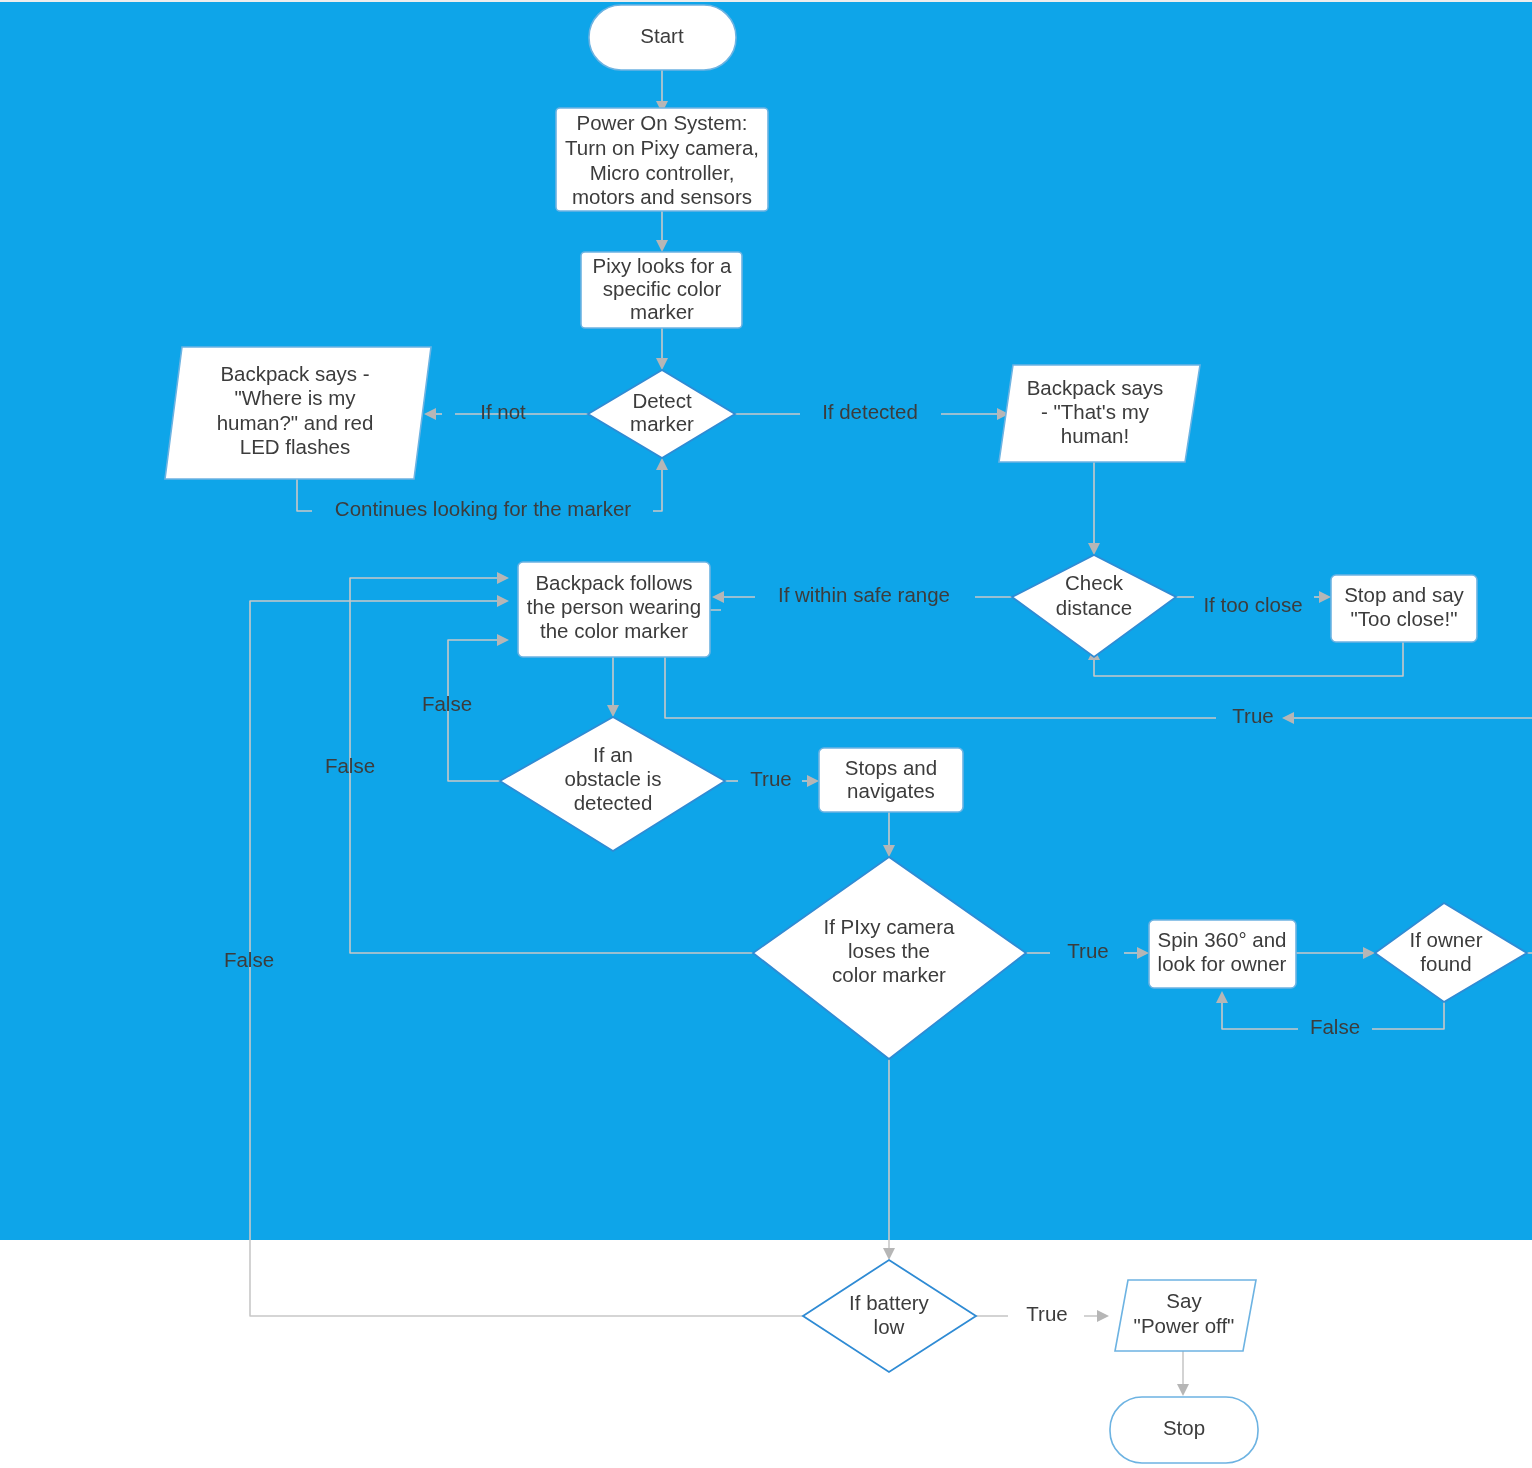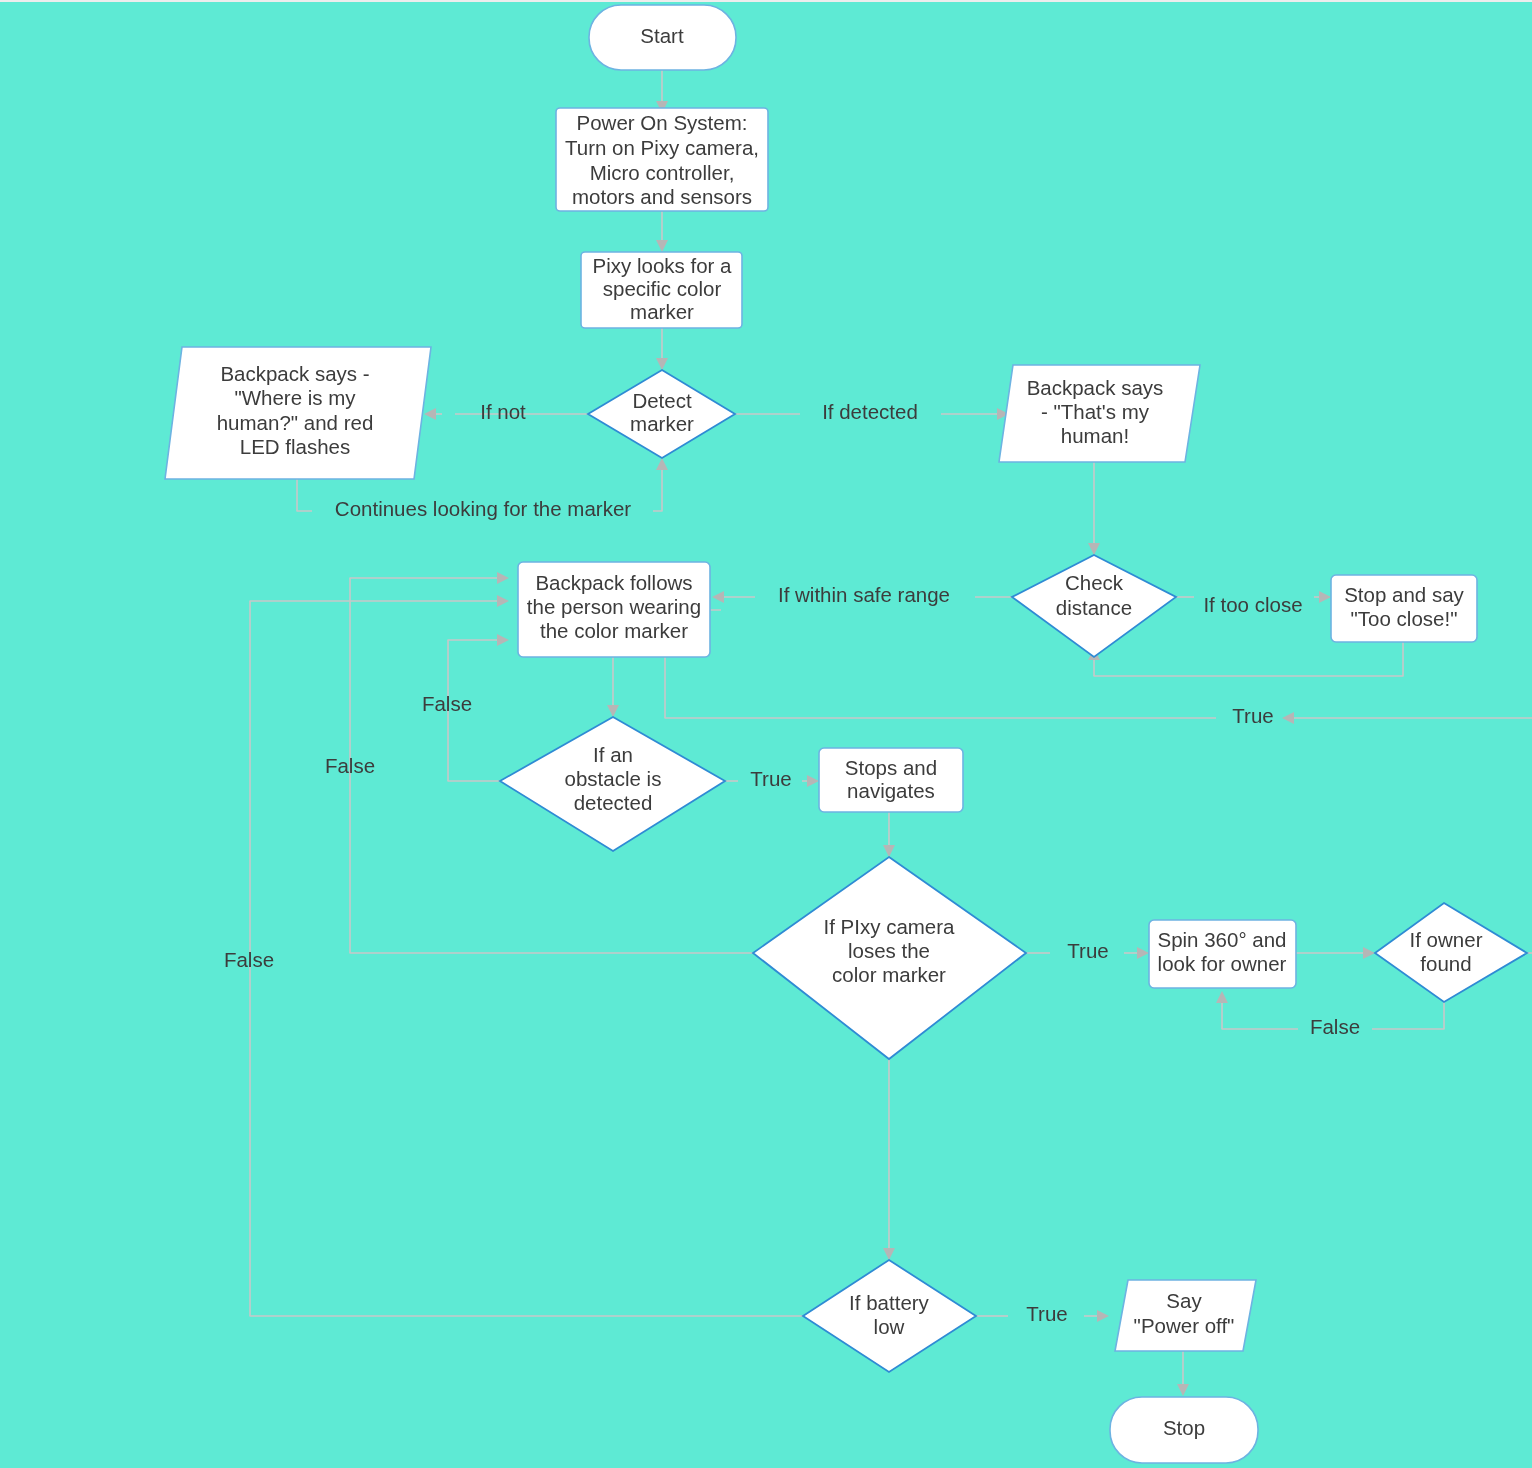--- a/index.html
+++ b/index.html
@@ -7,22 +7,22 @@
     padding: 0;
     background: #ffffff;
     width: 1532px;
     height: 1468px;
     overflow: hidden;
     font-family: "Liberation Sans", sans-serif;
   }
   #canvas {
     position: relative;
     width: 1532px;
-    height: 1468px;
-    background: #5eead4;
+    height: 1240px;
+    background: #0ea5e9;
   }
   #flow {
     position: absolute;
     top: 0; left: 0;
     width: 1532px;
     height: 1468px;
   }
   .node-shape {
     fill: #ffffff;
     stroke: #6db3e2;

